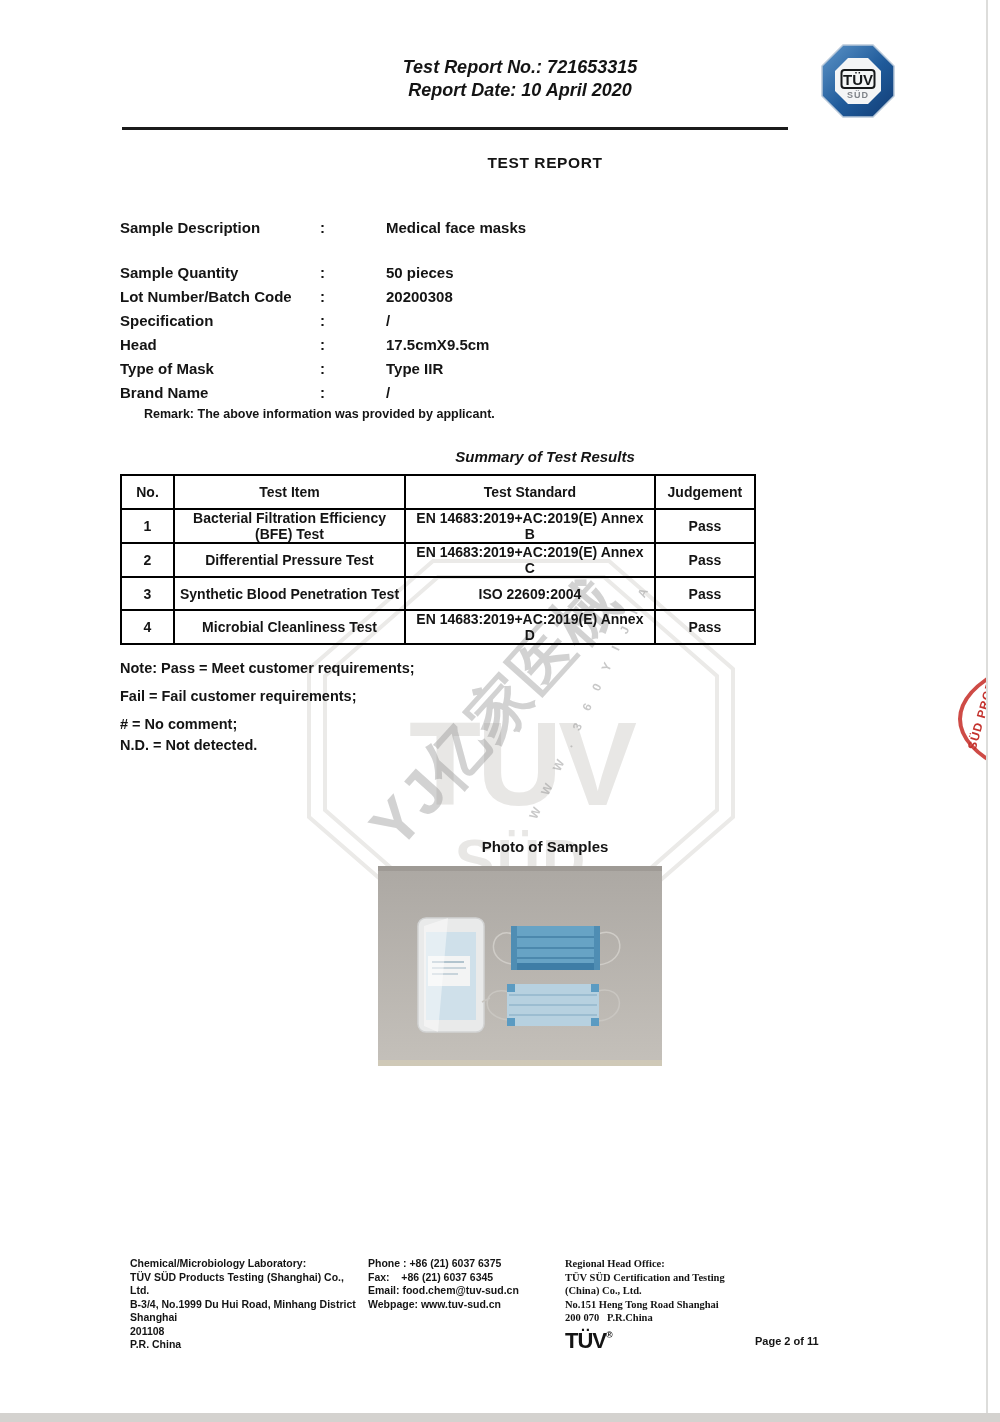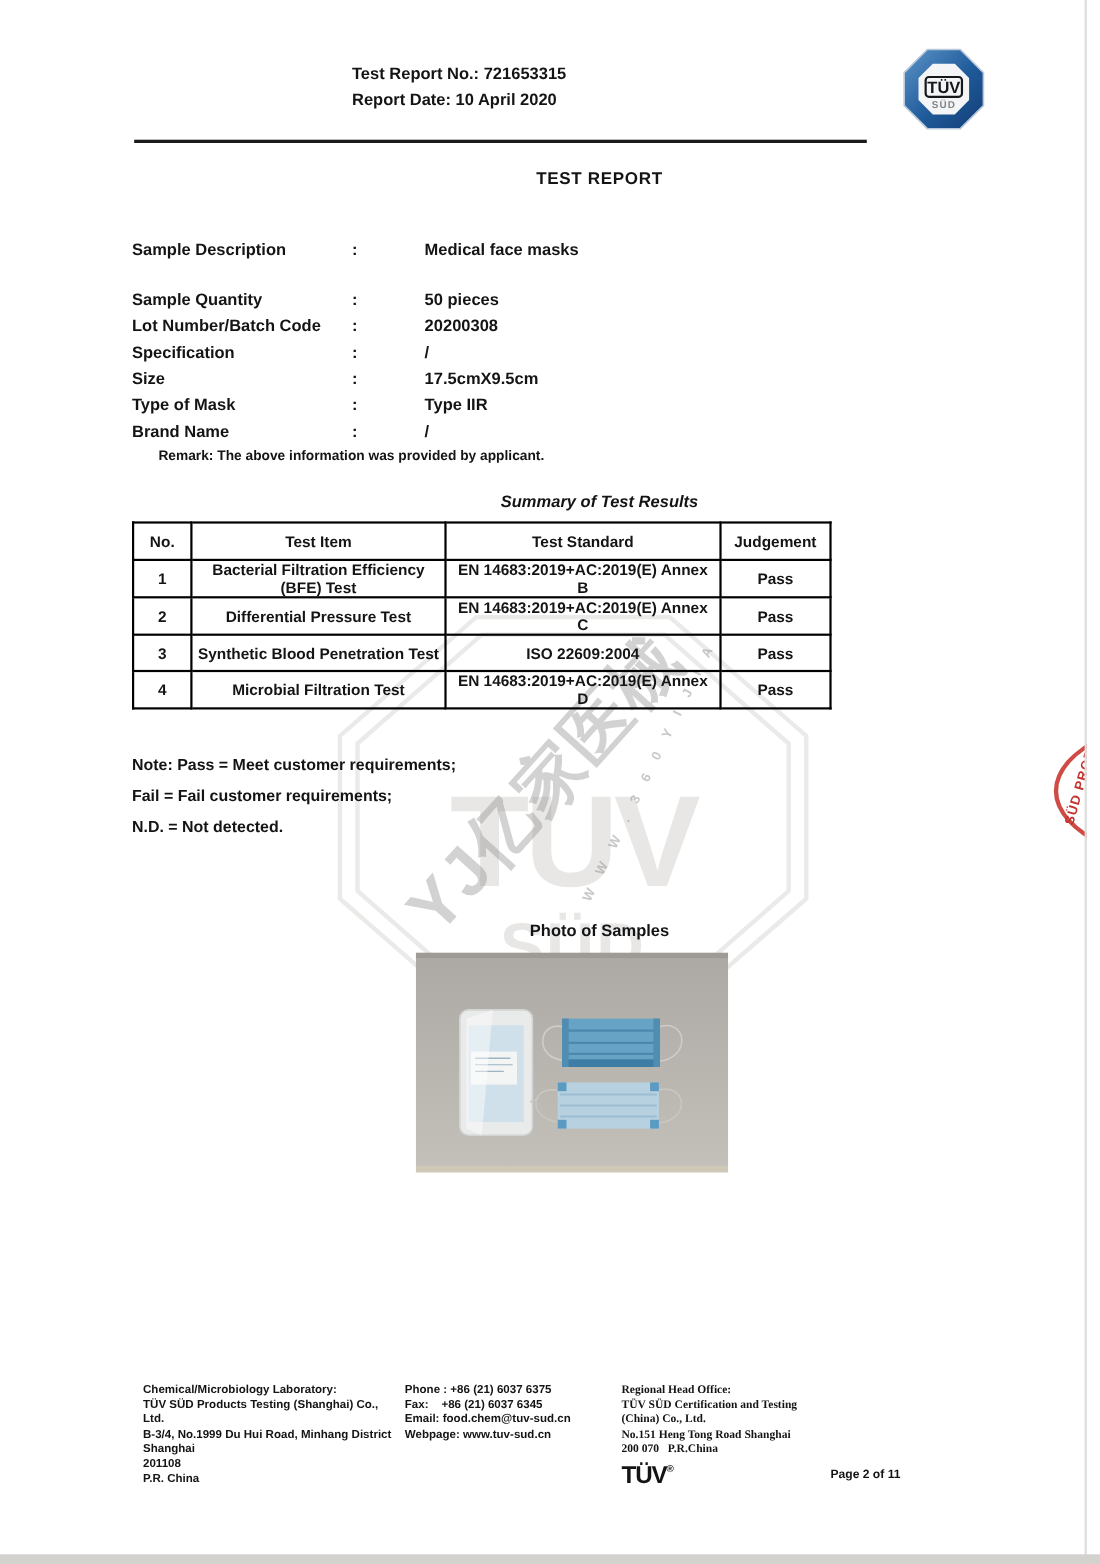--- a/index.html
+++ b/index.html
@@ -2,22 +2,22 @@
 <html><head>
 <meta charset="utf-8">
 <style>
   html,body{margin:0;padding:0;background:#ffffff;}
   .page{
     position:relative;width:1000px;height:1422px;background:#ffffff;
     font-family:"Liberation Sans",sans-serif;font-weight:bold;color:#141414;
     overflow:hidden;
   }
   
-  .header-block{position:absolute;left:320px;top:56px;width:400px;
-    font-size:15px;line-height:23px;z-index:2;}
+  .header-block{position:absolute;left:320px;top:56px;width:400px;text-align:center;
+    font-size:18px;line-height:23px;z-index:2;font-style:italic;}
   .logo-svg{position:absolute;left:820px;top:43px;z-index:2;}
   .rule{position:absolute;left:122px;top:127px;width:666px;height:3px;background:#1b1b1b;z-index:2;}
   .page-title{position:absolute;left:345px;top:154px;width:400px;text-align:center;
     font-size:15.5px;letter-spacing:.6px;z-index:2;}
   
   .sample-info{position:absolute;left:120px;top:215px;width:600px;font-size:15px;z-index:2;}
   .si-row{display:flex;height:24px;align-items:center;}
   .si-row.first{margin-bottom:21px;}
   .si-label{width:200px;}
   .si-colon{width:66px;}
@@ -25,21 +25,21 @@
   .remark{font-size:12.5px;margin-top:3px;padding-left:24px;}
   
   .summary-heading{position:absolute;left:345px;top:448px;width:400px;text-align:center;
     font-size:15px;z-index:2;font-style:italic;}
   table.results{position:absolute;left:120px;top:474px;width:636px;border-collapse:collapse;
     font-size:14px;text-align:center;z-index:2;background:transparent;}
   table.results th,table.results td{border:2px solid #000;padding:0 4px;}
   table.results th{height:32px;}
   table.results td{height:31px;}
   
-  .notes{position:absolute;left:120px;top:688px;font-size:14.5px;z-index:2;}
+  .notes{position:absolute;left:120px;top:660px;font-size:14.5px;z-index:2;}
   .note-line{height:28px;}
   .note-line.tight{height:21px;}
   
   .photo-heading{position:absolute;left:345px;top:838px;width:400px;text-align:center;
     font-size:15px;z-index:3;}
   .photo-svg{position:absolute;left:378px;top:866px;z-index:3;}
   
   .footer-col{position:absolute;top:1257px;font-size:10.5px;line-height:13.5px;z-index:2;}
   .footer-col div{white-space:pre;}
   .footer-lab{left:130px;width:245px;}
@@ -119,21 +119,21 @@
       <span class="si-label">Lot Number/Batch Code</span>
       <span class="si-colon">:</span>
       <span class="si-value">20200308</span>
     </div>
     <div class="si-row">
       <span class="si-label">Specification</span>
       <span class="si-colon">:</span>
       <span class="si-value">/</span>
     </div>
     <div class="si-row">
-      <span class="si-label">Size</span>
+      <span class="si-label">Head</span>
       <span class="si-colon">:</span>
       <span class="si-value">17.5cmX9.5cm</span>
     </div>
     <div class="si-row">
       <span class="si-label">Type of Mask</span>
       <span class="si-colon">:</span>
       <span class="si-value">Type IIR</span>
     </div>
     <div class="si-row">
       <span class="si-label">Brand Name</span>
@@ -174,30 +174,31 @@
         <td>Pass</td>
       </tr>
       <tr>
         <td>3</td>
         <td>Synthetic Blood Penetration Test</td>
         <td>ISO 22609:2004</td>
         <td>Pass</td>
       </tr>
       <tr>
         <td>4</td>
-        <td>Microbial Filtration Test</td>
+        <td>Microbial Cleanliness Test</td>
         <td>EN 14683:2019+AC:2019(E) Annex D</td>
         <td>Pass</td>
       </tr>
     </tbody>
   </table>
 
   <div class="notes">
     <div class="note-line">Note: Pass = Meet customer requirements;</div>
     <div class="note-line">Fail = Fail customer requirements;</div>
+    <div class="note-line tight"># = No comment;</div>
     <div class="note-line tight">N.D. = Not detected.</div>
   </div>
 
   <div class="photo-heading">Photo of Samples</div>
 
   <svg class="photo-svg" width="284" height="200" viewBox="0 0 284 200">
     <defs>
       <linearGradient id="ph-bg" x1="0" y1="0" x2="0" y2="1">
         <stop offset="0" stop-color="#aca8a3"></stop>
         <stop offset="1" stop-color="#c4c0ba"></stop>

